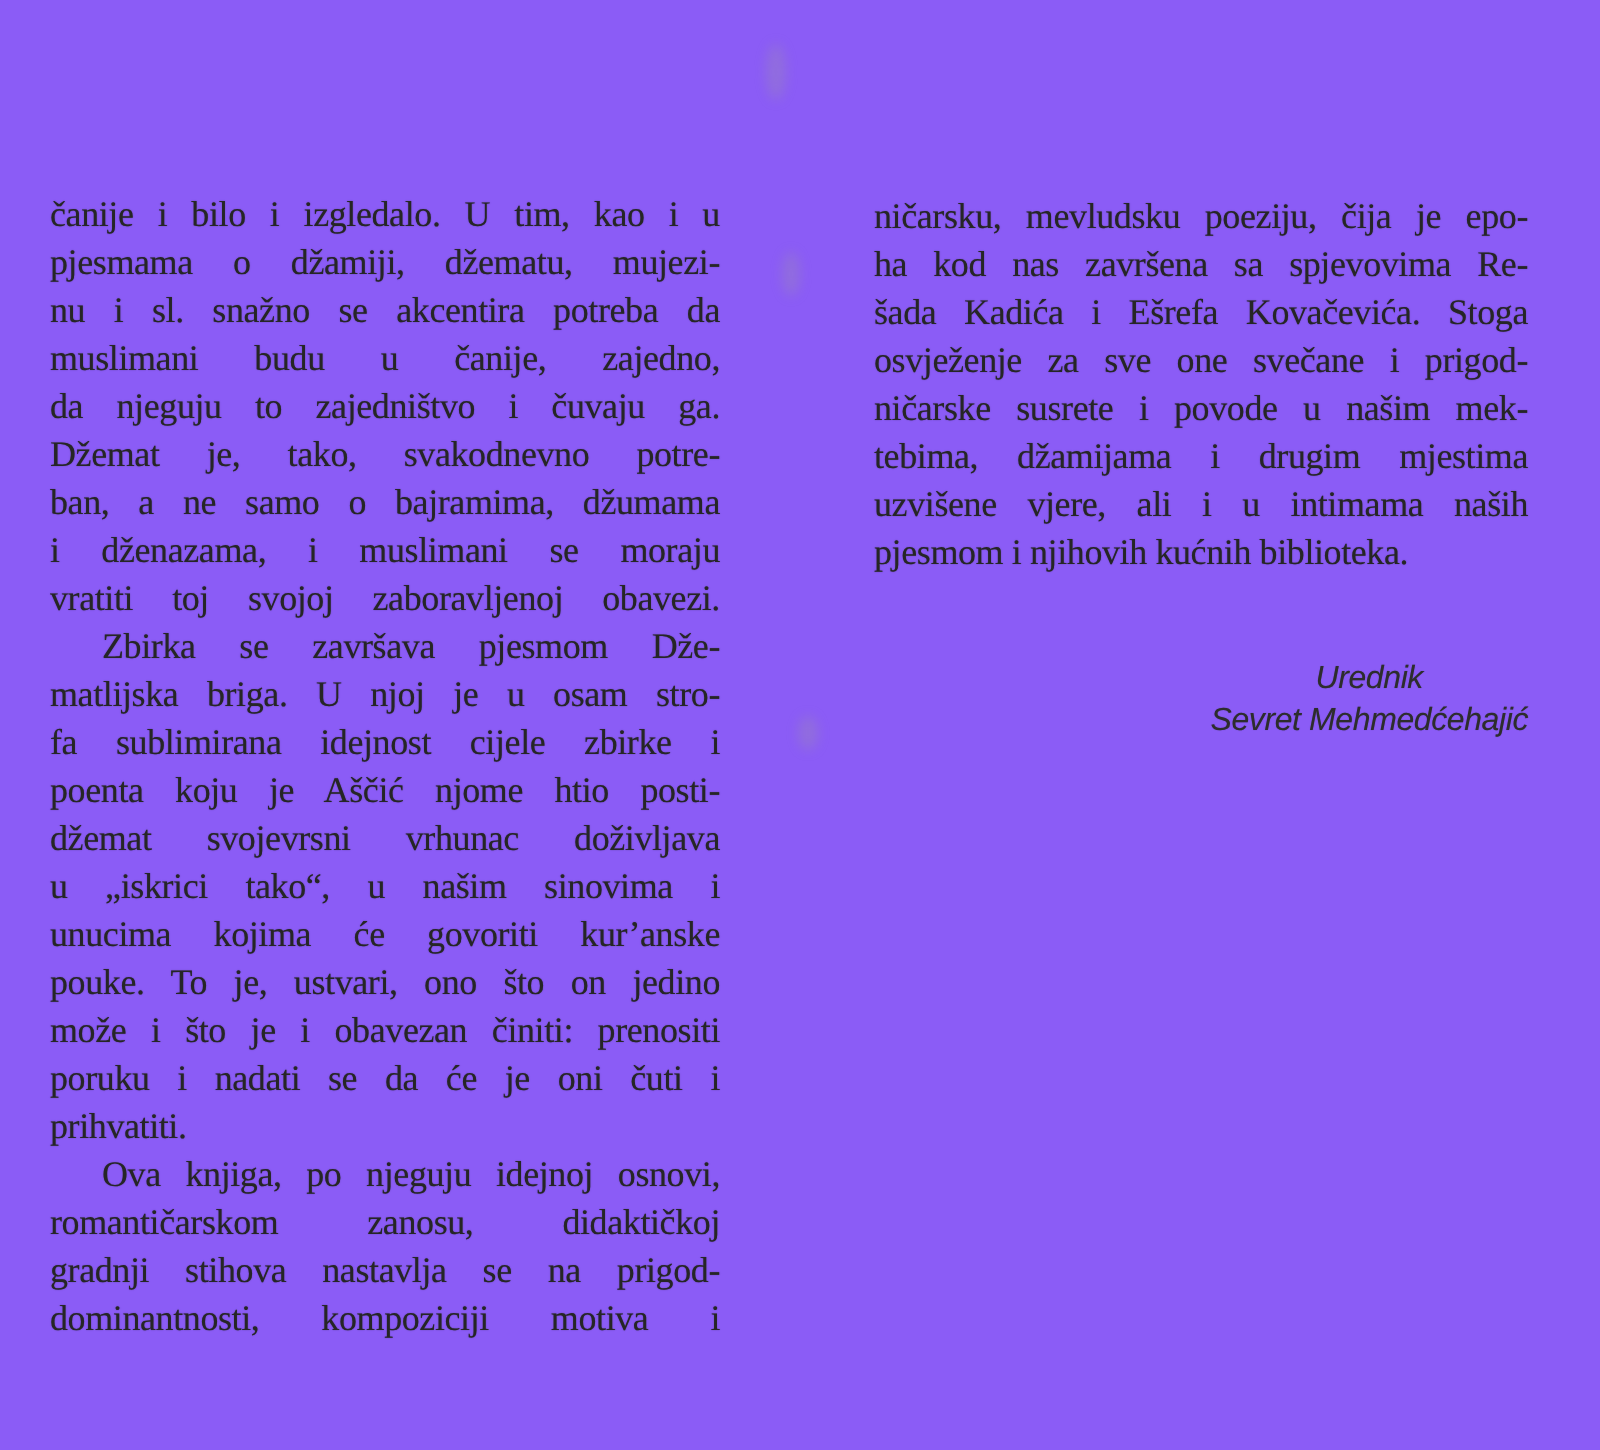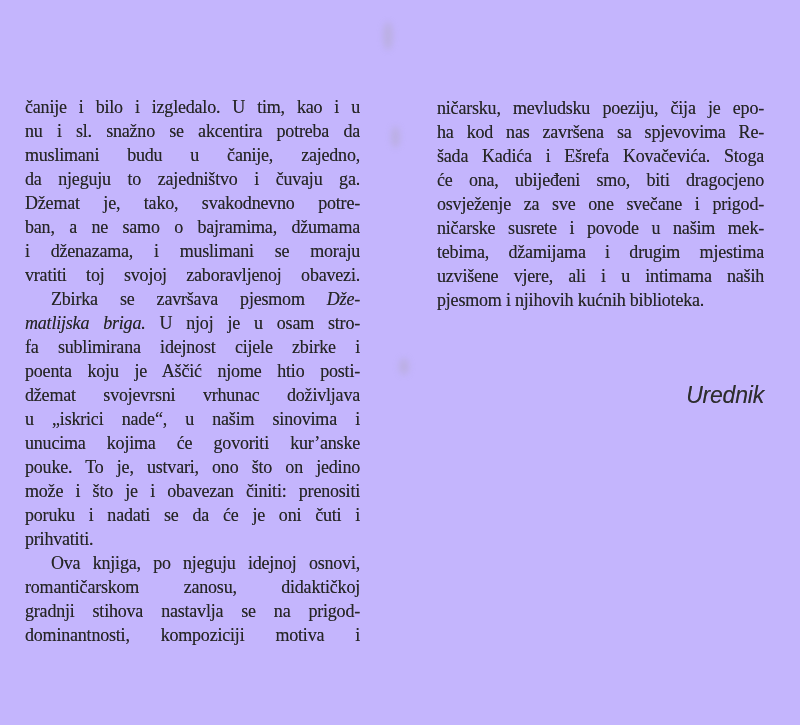--- a/index.html
+++ b/index.html
@@ -9,49 +9,49 @@
   }
   body {
     width: 800px;
     height: 725px;
     position: relative;
     overflow: hidden;
   }
   .page {
     position: absolute;
     inset: 0;
-    background: #c4b5fd;
+    background: #8b5cf6;
   }
   .col {
     position: absolute;
     font-family: "Liberation Serif", "DejaVu Serif", serif;
     font-size: 18px;
     line-height: 24px;
     color: #262626;
     letter-spacing: -0.2px;
   }
   .col-left  { left: 25px;  top: 95px; width: 335px; }
   .col-right { left: 437px; top: 96px; width: 327px; }
   .line {
     text-align: justify;
     text-align-last: justify;
     text-shadow: 0 0 0.6px rgba(35,33,30,0.55);
   }
   .line.last   { text-align-last: left; }
   .line.indent { text-indent: 26px; }
-  .it { font-style: italic; }
+  .it { }
   .signature {
-    margin-top: 73px;
+    margin-top: 41px;
     margin-left: auto;
     margin-right: 0;
     width: max-content;
     text-align: center;
     font-family: "Liberation Sans", "DejaVu Sans", sans-serif;
     font-style: italic;
-    font-size: 23px;
+    font-size: 16px;
     line-height: 21px;
     color: #2d2d2d;
     text-shadow: 0 0 0.5px rgba(40,40,40,0.45);
   }
   .smudge {
     position: absolute;
     border-radius: 50%;
     filter: blur(3px);
     background: rgba(162,160,152,0.25);
   }
@@ -63,54 +63,55 @@
 <body>
 
 <div class="page">
 
   <div class="smudge s1"></div>
   <div class="smudge s2"></div>
   <div class="smudge s3"></div>
 
   <div class="col col-left">
       <div class="line"><span>čanije i bilo i izgledalo. U tim, kao i u</span></div>
+      <div class="line"><span>pjesmama o džamiji, džematu, mujezi-</span></div>
       <div class="line"><span>nu i sl. snažno se akcentira potreba da</span></div>
       <div class="line"><span>muslimani budu u čanije, zajedno,</span></div>
       <div class="line"><span>da njeguju to zajedništvo i čuvaju ga.</span></div>
       <div class="line"><span>Džemat je, tako, svakodnevno potre-</span></div>
       <div class="line"><span>ban, a ne samo o bajramima, džumama</span></div>
       <div class="line"><span>i dženazama, i muslimani se moraju</span></div>
       <div class="line"><span>vratiti toj svojoj zaboravljenoj obavezi.</span></div>
       <div class="line indent"><span>Zbirka se završava pjesmom </span><span class="it">Dže-</span></div>
       <div class="line"><span class="it">matlijska briga.</span><span> U njoj je u osam stro-</span></div>
       <div class="line"><span>fa sublimirana idejnost cijele zbirke i</span></div>
       <div class="line"><span>poenta koju je Aščić njome htio posti-</span></div>
       <div class="line"><span>džemat svojevrsni vrhunac doživljava</span></div>
-      <div class="line"><span>u „iskrici nade“, u našim sinovima i</span></div>
+      <div class="line"><span>u „iskrici tako“, u našim sinovima i</span></div>
       <div class="line"><span>unucima kojima će govoriti kur’anske</span></div>
       <div class="line"><span>pouke. To je, ustvari, ono što on jedino</span></div>
       <div class="line"><span>može i što je i obavezan činiti: prenositi</span></div>
       <div class="line"><span>poruku i nadati se da će je oni čuti i</span></div>
       <div class="line last"><span>prihvatiti.</span></div>
       <div class="line indent"><span>Ova knjiga, po njeguju idejnoj osnovi,</span></div>
       <div class="line"><span>romantičarskom zanosu, didaktičkoj</span></div>
       <div class="line"><span>gradnji stihova nastavlja se na prigod-</span></div>
       <div class="line"><span>dominantnosti, kompoziciji motiva i</span></div>
     </div>
 
   <div class="col col-right">
     <div>
         <div class="line"><span>ničarsku, mevludsku poeziju, čija je epo-</span></div>
         <div class="line"><span>ha kod nas završena sa spjevovima Re-</span></div>
         <div class="line"><span>šada Kadića i Ešrefa Kovačevića. Stoga</span></div>
-        <div class="line"><span>će ona, ubijeđeni smo, biti dragocjeno</span></div>
         <div class="line"><span>osvježenje za sve one svečane i prigod-</span></div>
         <div class="line"><span>ničarske susrete i povode u našim mek-</span></div>
         <div class="line"><span>tebima, džamijama i drugim mjestima</span></div>
         <div class="line"><span>uzvišene vjere, ali i u intimama naših</span></div>
         <div class="line last"><span>pjesmom i njihovih kućnih biblioteka.</span></div>
       </div>
     <div class="signature">
       <div>Urednik</div>
+      <div>Sevret Mehmedćehajić</div>
     </div>
   </div>
 
 </div>
 
 </body></html>

